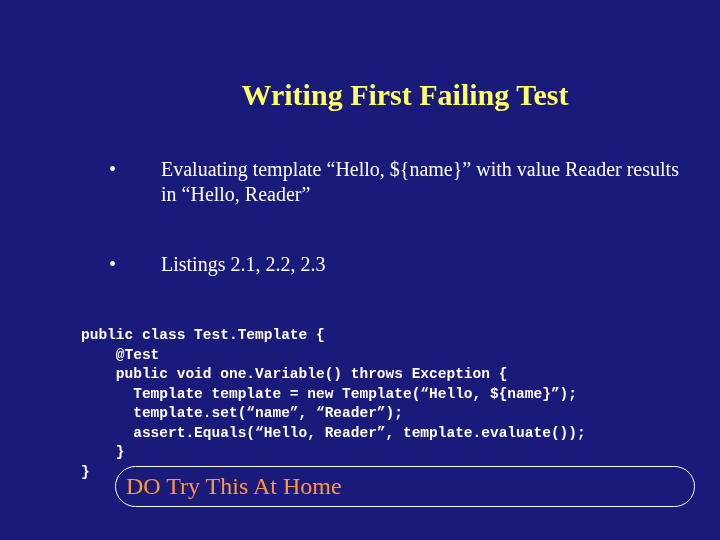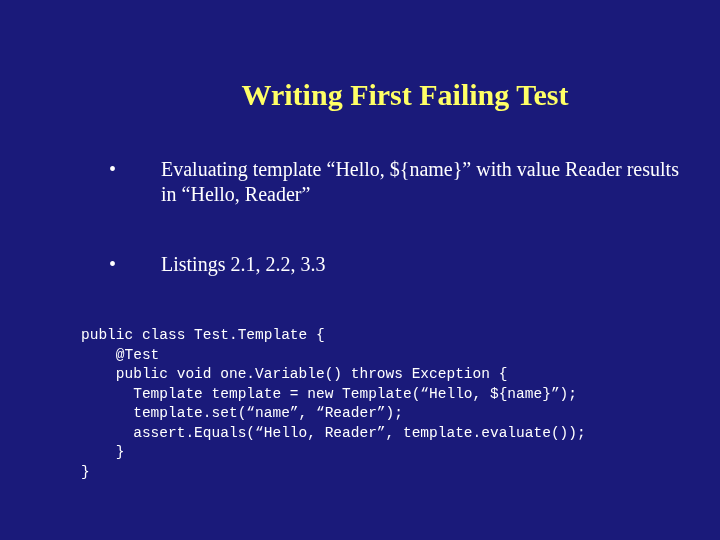--- a/index.html
+++ b/index.html
@@ -41,20 +41,21 @@
   }
   .bullets .txt { flex: 1; }
   .code {
     color: #fff;
     font-family: "Courier New", Courier, monospace;
     font-size: 14.5px;
     line-height: 1.35;
     white-space: pre;
     margin-left: 6px;
     margin-bottom: 30px;
+    font-weight: bold;
   }
   .callout-wrap {
     position: absolute;
     left: 40px;
     right: 40px;
     bottom: 48px;
   }
   .callout {
     border: 1.5px solid #fff;
     background: #1a1a7a;
@@ -87,30 +88,33 @@
 
   <div class="title">Writing First Failing Test</div>
 
   <div class="bullets">
     <div class="row">
       <div class="dot">•</div>
       <div class="txt">Evaluating template “Hello, ${name}” with value Reader results in “Hello, Reader”</div>
     </div>
     <div class="row">
       <div class="dot">•</div>
-      <div class="txt">Listings 2.1, 2.2, 3.3</div>
+      <div class="txt">Listings 2.1, 2.2, 2.3</div>
     </div>
   </div>
 
   <div class="code">public class Test.Template {
     @Test
     public void one.Variable() throws Exception {
       Template template = new Template(“Hello, ${name}”);
       template.set(“name”, “Reader”);
       assert.Equals(“Hello, Reader”, template.evaluate());
     }
 }</div>
 
+  <div class="callout-wrap">
+    <div class="callout">DO Try This At Home</div>
+  </div>
 
   <div class="footer">08/29/2020</div>
   <div class="pagenum">7</div>
 
 </div>
 
 </body></html>

